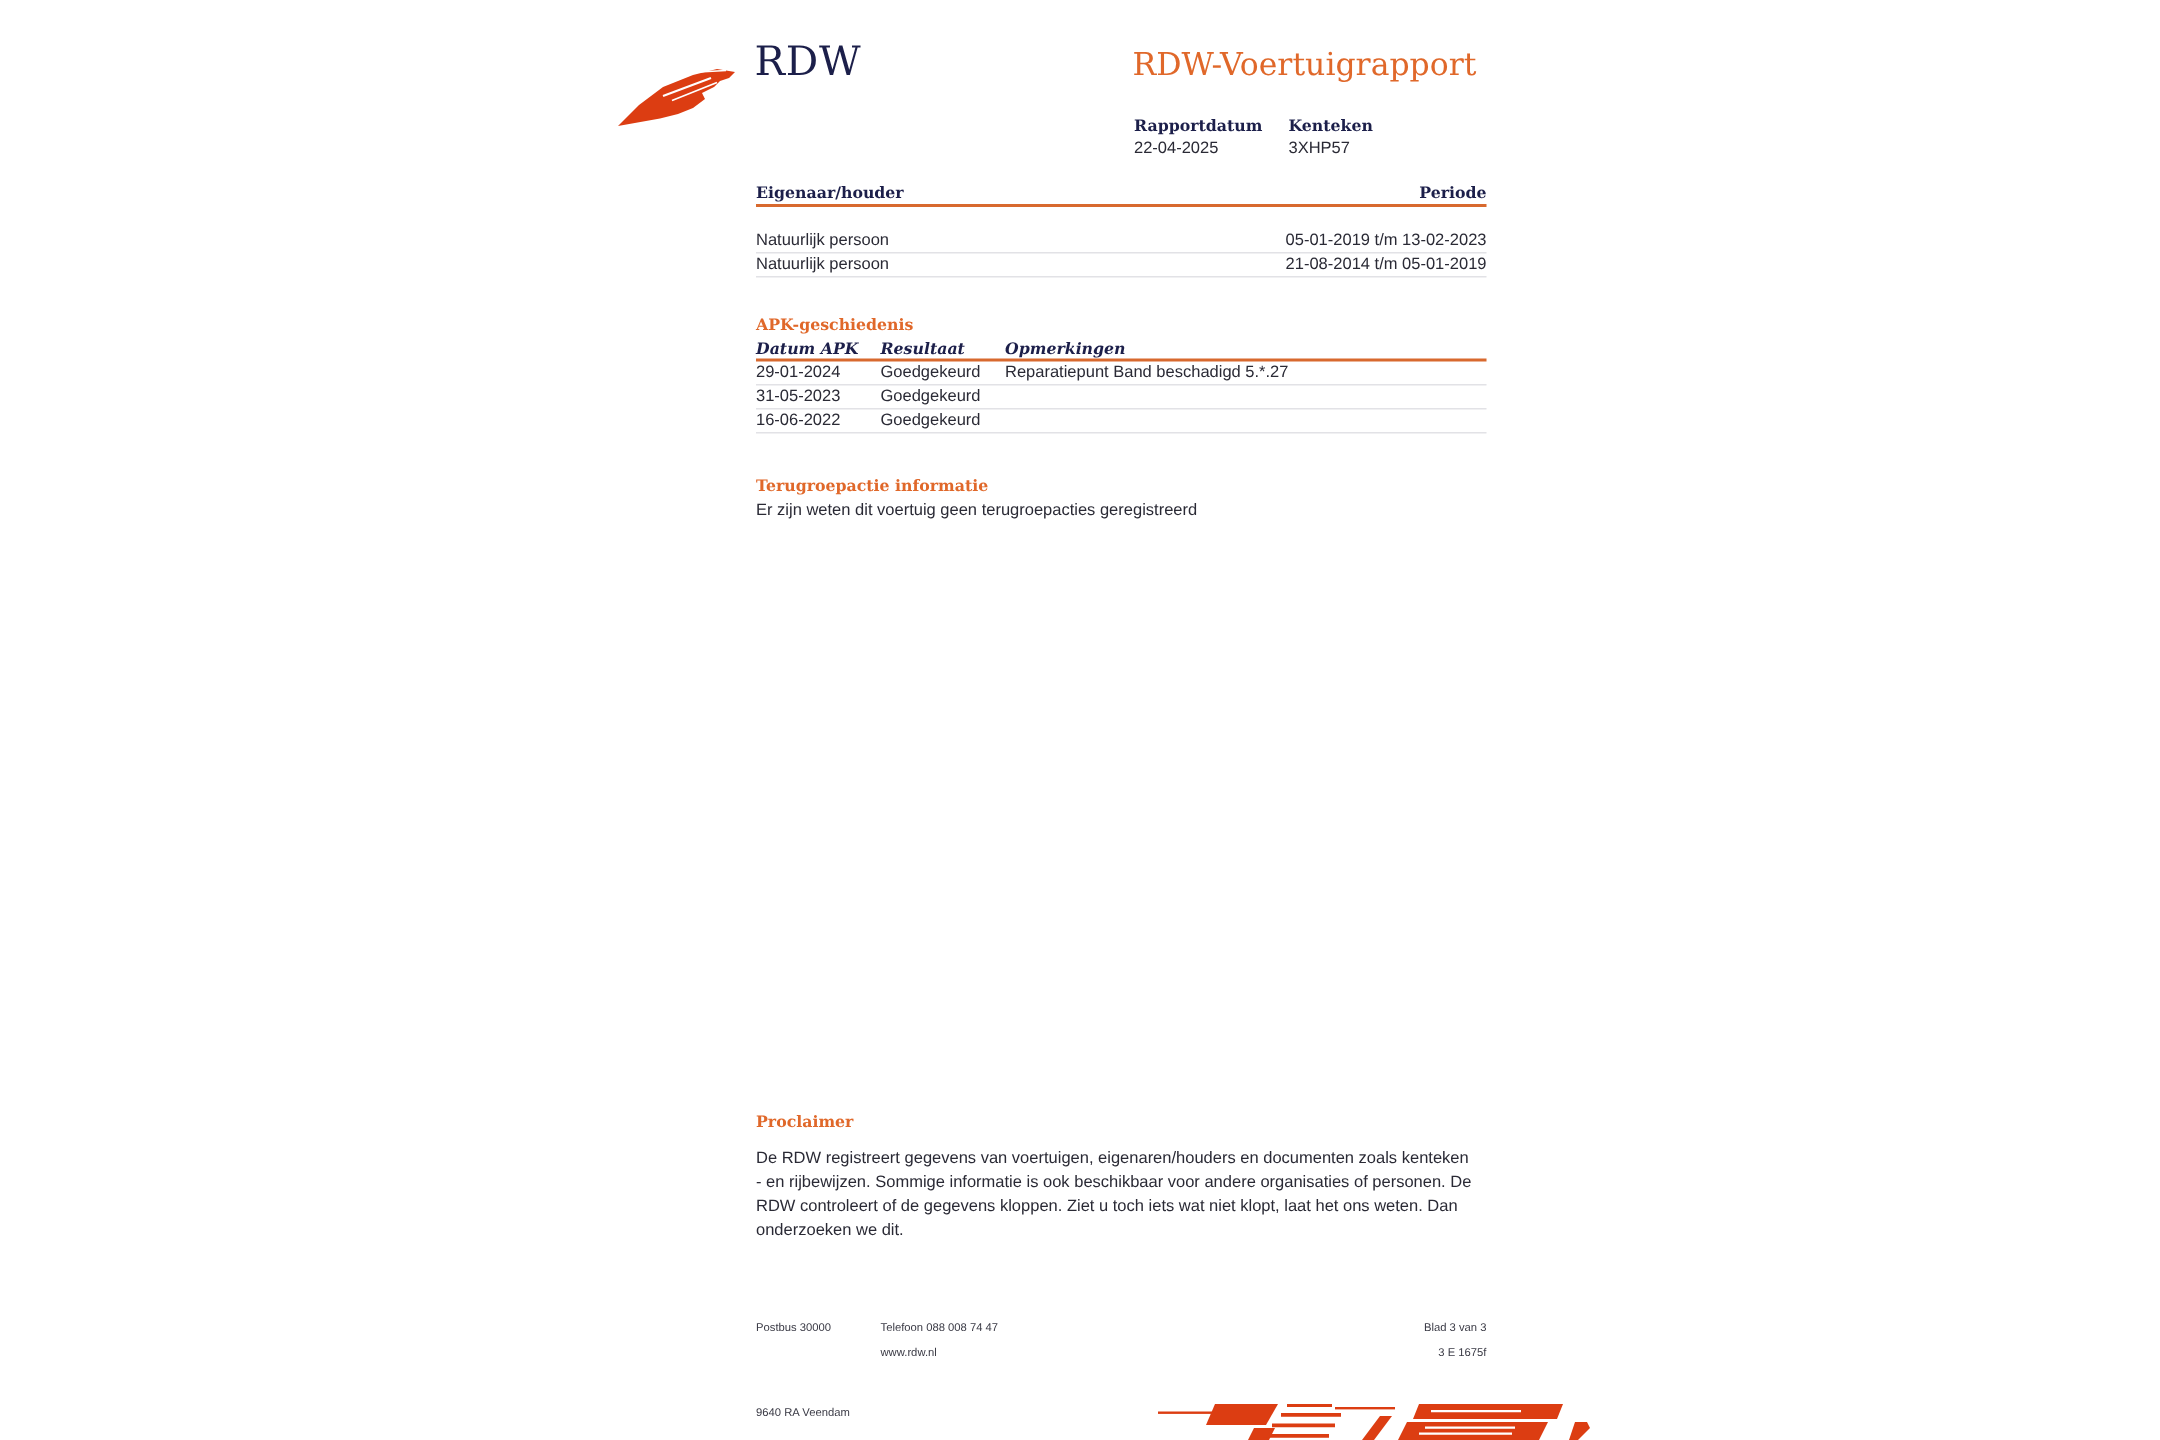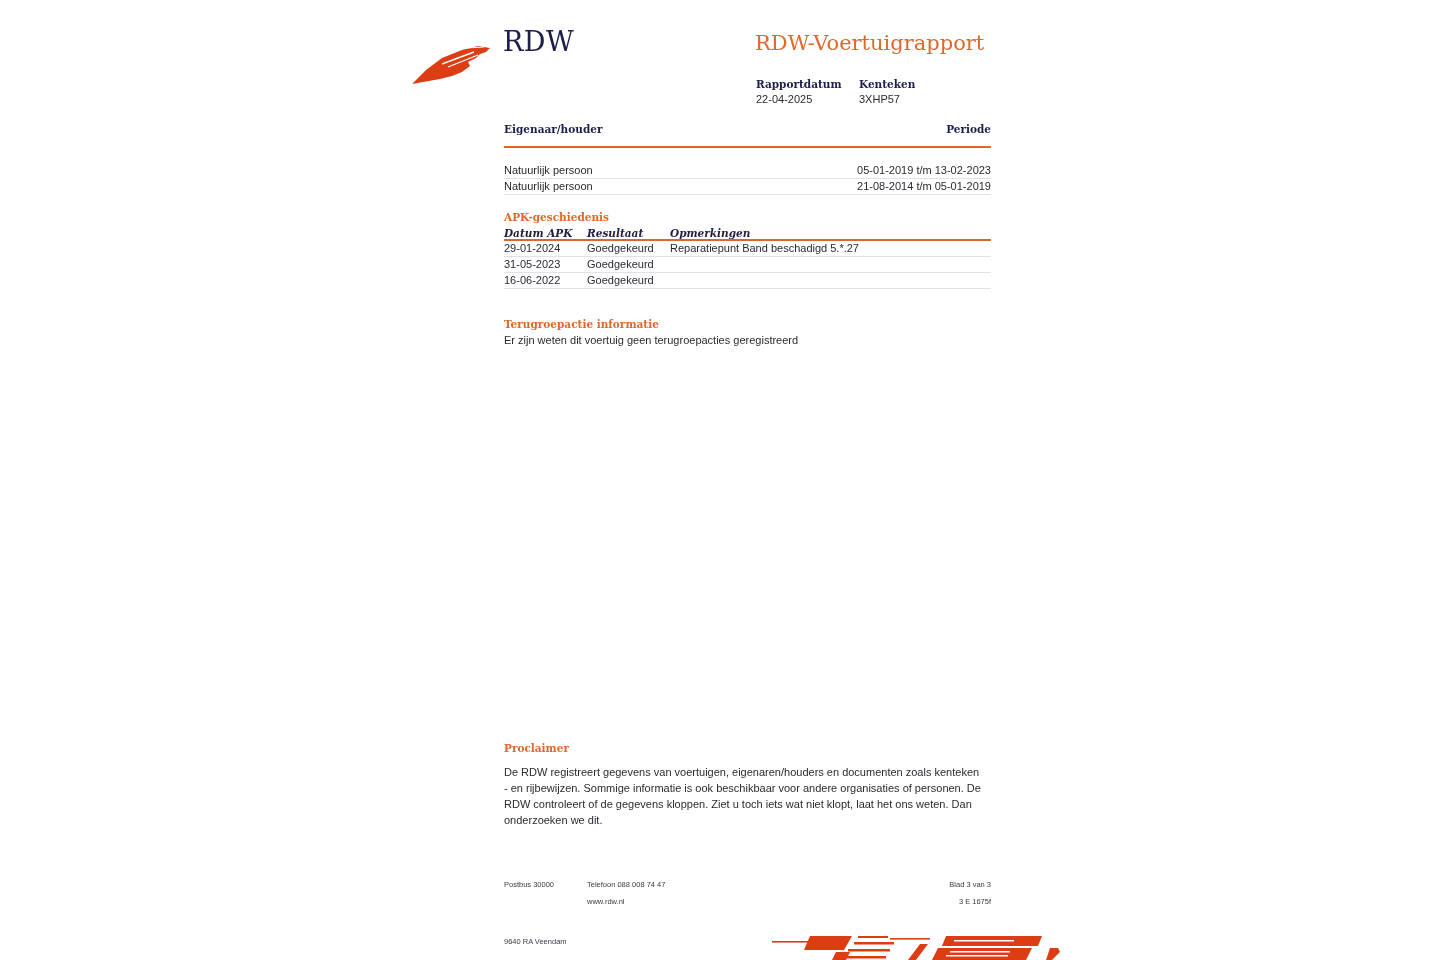--- a/index.html
+++ b/index.html
@@ -13,21 +13,21 @@
     #report-title { position: absolute; left: 755px; top: 31px; font-size: 21px; color: #e0682a;
                     font-family: "DejaVu Serif", serif; font-weight: normal; margin: 0; text-align: center; }
     .meta { position: absolute; top: 78px; font-size: 11px; }
     .meta .lbl { font-family: "DejaVu Serif", serif; font-weight: bold; color: #1c1f4a; font-size: 10.5px; }
     .meta .val { margin-top: 3px; color: #2a2a35; }
 
     .content { position: absolute; left: 504px; width: 487px; }
     .th-serif { font-family: "DejaVu Serif", serif; font-weight: bold; color: #1c1f4a; font-size: 10.5px; }
     .section-title { font-family: "DejaVu Serif", serif; font-weight: bold; color: #e0682a; font-size: 10.5px; }
     .hdr-row { display: flex; justify-content: space-between; align-items: flex-end;
-               border-bottom: 2px solid #d8692e; padding-bottom: 11px; height: 16px; }
+               border-bottom: 2px solid #d8692e; padding-bottom: 1px; height: 16px; }
     .row { display: flex; justify-content: space-between; font-size: 11px; height: 15px;
            line-height: 15px; border-bottom: 1px solid #e2e2e6; gap: 18px; }
     .apk-row { display: flex; font-size: 11px; height: 15px; line-height: 15px; border-bottom: 1px solid #e2e2e6; }
     .apk-hdr { display: flex; align-items: flex-end; height: 14px; border-bottom: 2px solid #d8692e; }
     .c1 { width: 83px; } .c2 { width: 83px; } .c3 { flex: 1; }
 
     .para { font-size: 11px; line-height: 16px; color: #2a2a35; }
 
     .footer { position: absolute; font-size: 7.5px; color: #3a3a45; }
     #bottom-mark { position: absolute; left: 770px; top: 934px; width: 290px; height: 26px; }

